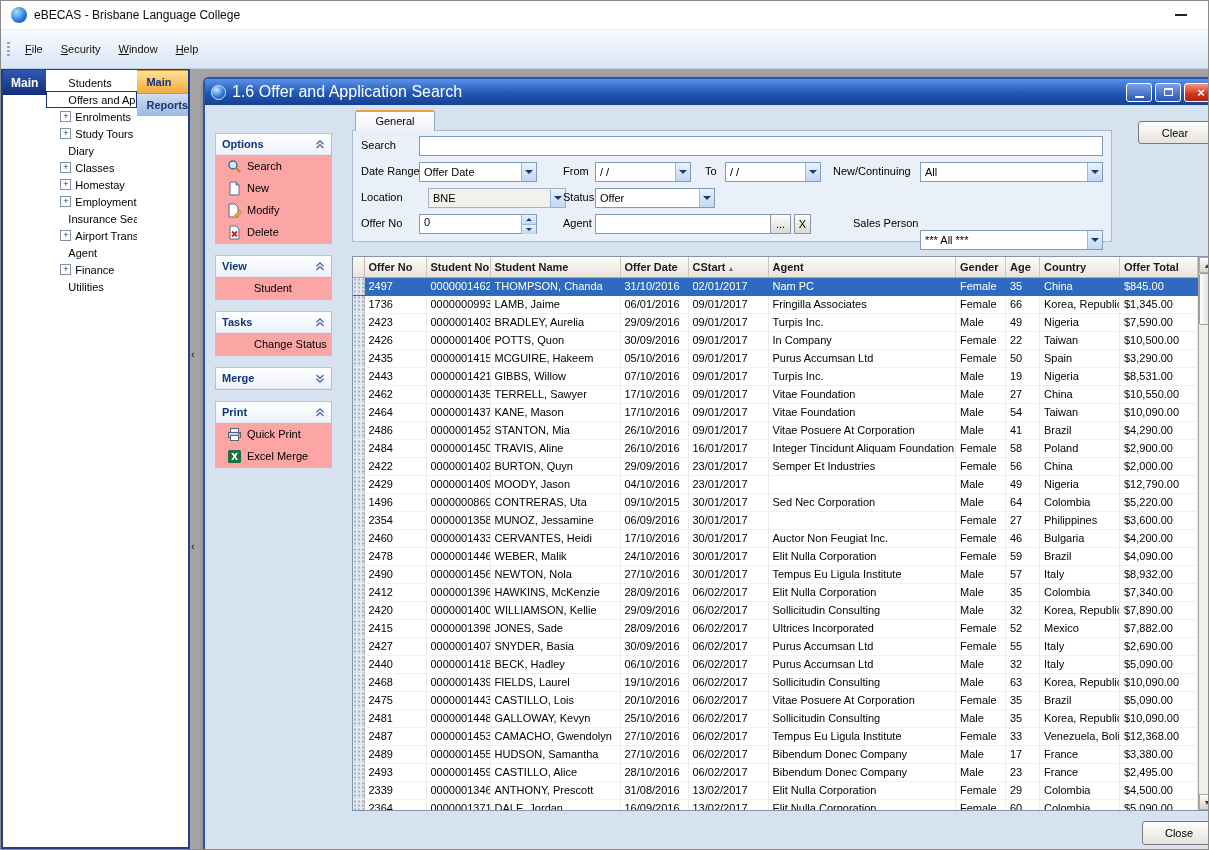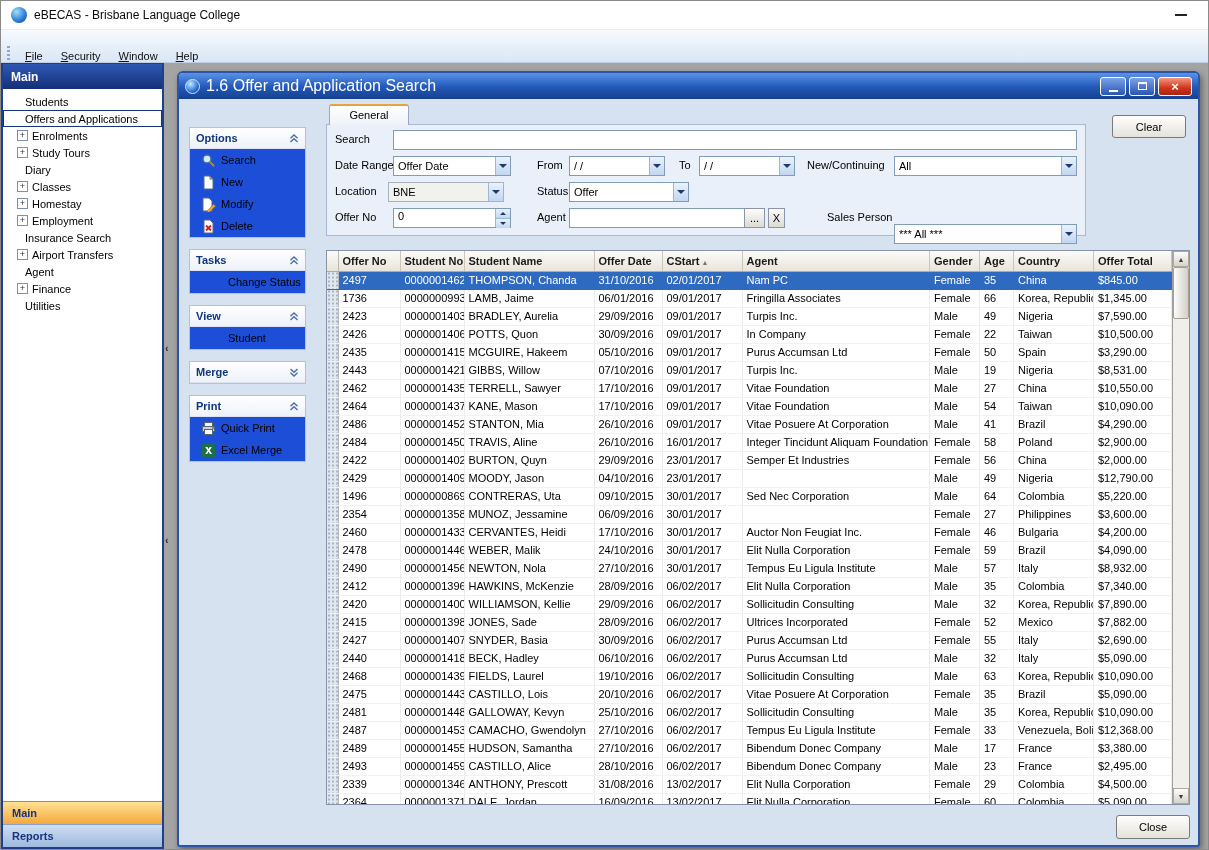--- a/index.html
+++ b/index.html
@@ -8,29 +8,29 @@
   .app{position:relative;width:1209px;height:850px;border:1px solid #8a8a8a;display:flex;flex-direction:column;overflow:hidden}
 
   
   .titlebar{height:28px;background:#fff;display:flex;align-items:center;padding:0 10px;flex:none}
   .app-icon{width:16px;height:16px;border-radius:50%;background:radial-gradient(circle at 35% 30%,#9fe0f8,#2a78d8 60%,#0c3f9a);margin-right:7px;flex:none}
   .app-title{font-size:12px;color:#0a0a0a}
   .min-btn{margin-left:auto;width:34px;height:20px;display:flex;align-items:center;justify-content:center;cursor:default}
   .min-glyph{width:12px;height:0;border-top:2px solid #222}
 
   
-  .menubar{height:18px;background:linear-gradient(#f7fafd,#d9e6f5);border-top:1px solid #e4edf8;border-bottom:1px solid #bfd0e4;display:flex;align-items:flex-start;padding:16px 2px;flex:none}
+  .menubar{height:40px;background:linear-gradient(#f7fafd,#d9e6f5);border-top:1px solid #e4edf8;border-bottom:1px solid #bfd0e4;display:flex;align-items:center;padding:8px 2px;flex:none}
   .grip{width:3px;height:15px;margin:0 6px 0 4px;background:repeating-linear-gradient(to bottom,#8fa8c8 0 2px,rgba(0,0,0,0) 2px 4px)}
   .menu-item{padding:4px 9px;color:#111;cursor:default}
   .menu-item u{text-decoration:underline}
 
   .content{flex:1;display:flex;min-height:0}
 
   
-  .sidebar{width:163px;flex:none;background:#fff;border:2px solid #1d3f8e;border-top-width:1px;display:flex;flex-direction:column}
+  .sidebar{width:189px;flex:none;background:#fff;border:2px solid #1d3f8e;border-top-width:1px;display:flex;flex-direction:row}
   .sidebar-header{height:25px;flex:none;background:linear-gradient(#2f58b4,#142f78);color:#fff;font-weight:bold;font-size:12px;display:flex;align-items:center;padding:0 8px}
   .tree{flex:1;padding-top:4px;overflow:hidden}
   .tree-item{height:17px;display:flex;align-items:center;padding-left:14px;white-space:nowrap;color:#000;cursor:default}
   .tree-item.selected{outline:1px solid #16337f;outline-offset:-1px;background:#fff}
   .plusbox{width:11px;height:11px;flex:none;border:1px solid #7d8fae;background:#fff;color:#333;font-size:9px;line-height:9px;text-align:center;margin-right:4px}
   .nosign{width:8px;flex:none}
   .nav-btns{flex:none}
   .nav-btn{height:23px;display:flex;align-items:center;padding-left:9px;font-weight:bold;color:#16337f;border-top:1px solid #8aa0c8;background:linear-gradient(#cfdef2,#9db9de);cursor:default}
   .nav-btn.active{background:linear-gradient(#ffe193,#f3a93c);border-top:1px solid #c9872a}
 
@@ -47,21 +47,21 @@
   .wbtn{width:26px;height:19px;margin-left:3px;border:1px solid #fff;border-radius:3px;display:flex;align-items:center;justify-content:center;color:#fff;cursor:default}
   .wbtn.bmin,.wbtn.bmax{background:linear-gradient(#7aa2ec,#2a55b0)}
   .wbtn.bclose{background:linear-gradient(#f59582,#d0331a 60%,#a92410);width:34px;font-size:13px;font-weight:bold}
   .g-min{width:9px;height:0;border-top:2px solid #fff;margin-top:9px}
   .g-max{width:9px;height:8px;border:1px solid #fff;border-top-width:2px}
 
   .dlg-body{flex:1;position:relative;min-height:0}
 
   
   .task-panel{position:absolute;left:10px;top:28px;width:117px}
-  .panel-group{background:#1d4ed8;border:1px solid #b4c2d8;margin-bottom:11px}
+  .panel-group{background:#fca5a5;border:1px solid #b4c2d8;margin-bottom:11px}
   .panel-header{height:21px;display:flex;align-items:center;padding:0 6px;color:#10357a;font-weight:bold;background:linear-gradient(#ffffff,#edf2f9);border-bottom:1px solid #dde4ef;cursor:default}
   .panel-header .chev{margin-left:auto;display:flex;align-items:center}
   .panel-item{height:22px;display:flex;align-items:center;padding-left:10px;color:#000;cursor:default;white-space:nowrap}
   .panel-item .icon{width:16px;height:16px;margin-right:5px;flex:none;display:flex;align-items:center;justify-content:center}
   .panel-item.no-icon{padding-left:38px}
 
   
   .right-area{position:absolute;left:147px;top:4px;right:8px;bottom:6px}
   .tab-row{height:21px;padding-left:3px;position:relative;z-index:2;display:flex}
   .tab{min-width:80px;padding:3px 16px 0;text-align:center;background:linear-gradient(#ffffff,#eef2f8);border:1px solid #98a8c0;border-bottom:none;border-top:2px solid #e8a33d;border-radius:3px 3px 0 0;position:relative;top:1px;cursor:default}
@@ -257,42 +257,42 @@
                     <svg width="15" height="15" viewBox="0 0 15 15">
                       <path d="M3 1h6l3 3v10H3z" fill="#fff" stroke="#5a6a8a"></path>
                       <path d="M5 6.5l5 5M10 6.5l-5 5" stroke="#cc2211" stroke-width="1.8"></path>
                     </svg>
                   </span>
                   <span>Delete</span>
                 </div>
               </div>
               <div class="panel-group">
                 <div class="panel-header">
+                  <span>View</span>
+                  <span class="chev">
+                    <svg width="10" height="9" viewBox="0 0 10 9">
+                      <path d="M1.5 4.2L5 1l3.5 3.2M1.5 8L5 4.8 8.5 8" fill="none" stroke="#4a6ea8" stroke-width="1.4"></path>
+                    </svg>
+                  </span>
+                </div>
+                <div class="panel-item no-icon">
+                  <span>Student</span>
+                </div>
+              </div>
+              <div class="panel-group">
+                <div class="panel-header">
                   <span>Tasks</span>
                   <span class="chev">
                     <svg width="10" height="9" viewBox="0 0 10 9">
                       <path d="M1.5 4.2L5 1l3.5 3.2M1.5 8L5 4.8 8.5 8" fill="none" stroke="#4a6ea8" stroke-width="1.4"></path>
                     </svg>
                   </span>
                 </div>
                 <div class="panel-item no-icon">
                   <span>Change Status</span>
-                </div>
-              </div>
-              <div class="panel-group">
-                <div class="panel-header">
-                  <span>View</span>
-                  <span class="chev">
-                    <svg width="10" height="9" viewBox="0 0 10 9">
-                      <path d="M1.5 4.2L5 1l3.5 3.2M1.5 8L5 4.8 8.5 8" fill="none" stroke="#4a6ea8" stroke-width="1.4"></path>
-                    </svg>
-                  </span>
-                </div>
-                <div class="panel-item no-icon">
-                  <span>Student</span>
                 </div>
               </div>
               <div class="panel-group">
                 <div class="panel-header">
                   <span>Merge</span>
                   <span class="chev">
                     <svg width="10" height="9" viewBox="0 0 10 9">
                       <path d="M1.5 1L5 4.2 8.5 1M1.5 4.8L5 8l3.5-3.2" fill="none" stroke="#4a6ea8" stroke-width="1.4"></path>
                     </svg>
                   </span>
@@ -358,21 +358,21 @@
                 <span class="combo-text">/ /</span>
                   <span class="combo-btn"></span>
               </div>
               <div class="f-label" style="top:34px;left:480px">New/Continuing</div>
               <div class="combo" style="top:31px;right:8px;width:183px">
                 <span class="combo-text">All</span>
                   <span class="combo-btn"></span>
               </div>
 
               <div class="f-label" style="top:60px;left:8px">Location</div>
-              <div class="combo disabled" style="top:57px;left:61px;width:116px">
+              <div class="combo disabled" style="top:57px;left:75px;width:138px">
                 <span class="combo-text">BNE</span>
                   <span class="combo-btn"></span>
               </div>
               <div class="f-label" style="top:60px;left:210px">Status</div>
               <div class="combo" style="top:57px;left:242px;width:120px">
                 <span class="combo-text">Offer</span>
                   <span class="combo-btn"></span>
               </div>
 
               <div class="f-label" style="top:86px;left:8px">Offer No</div>

